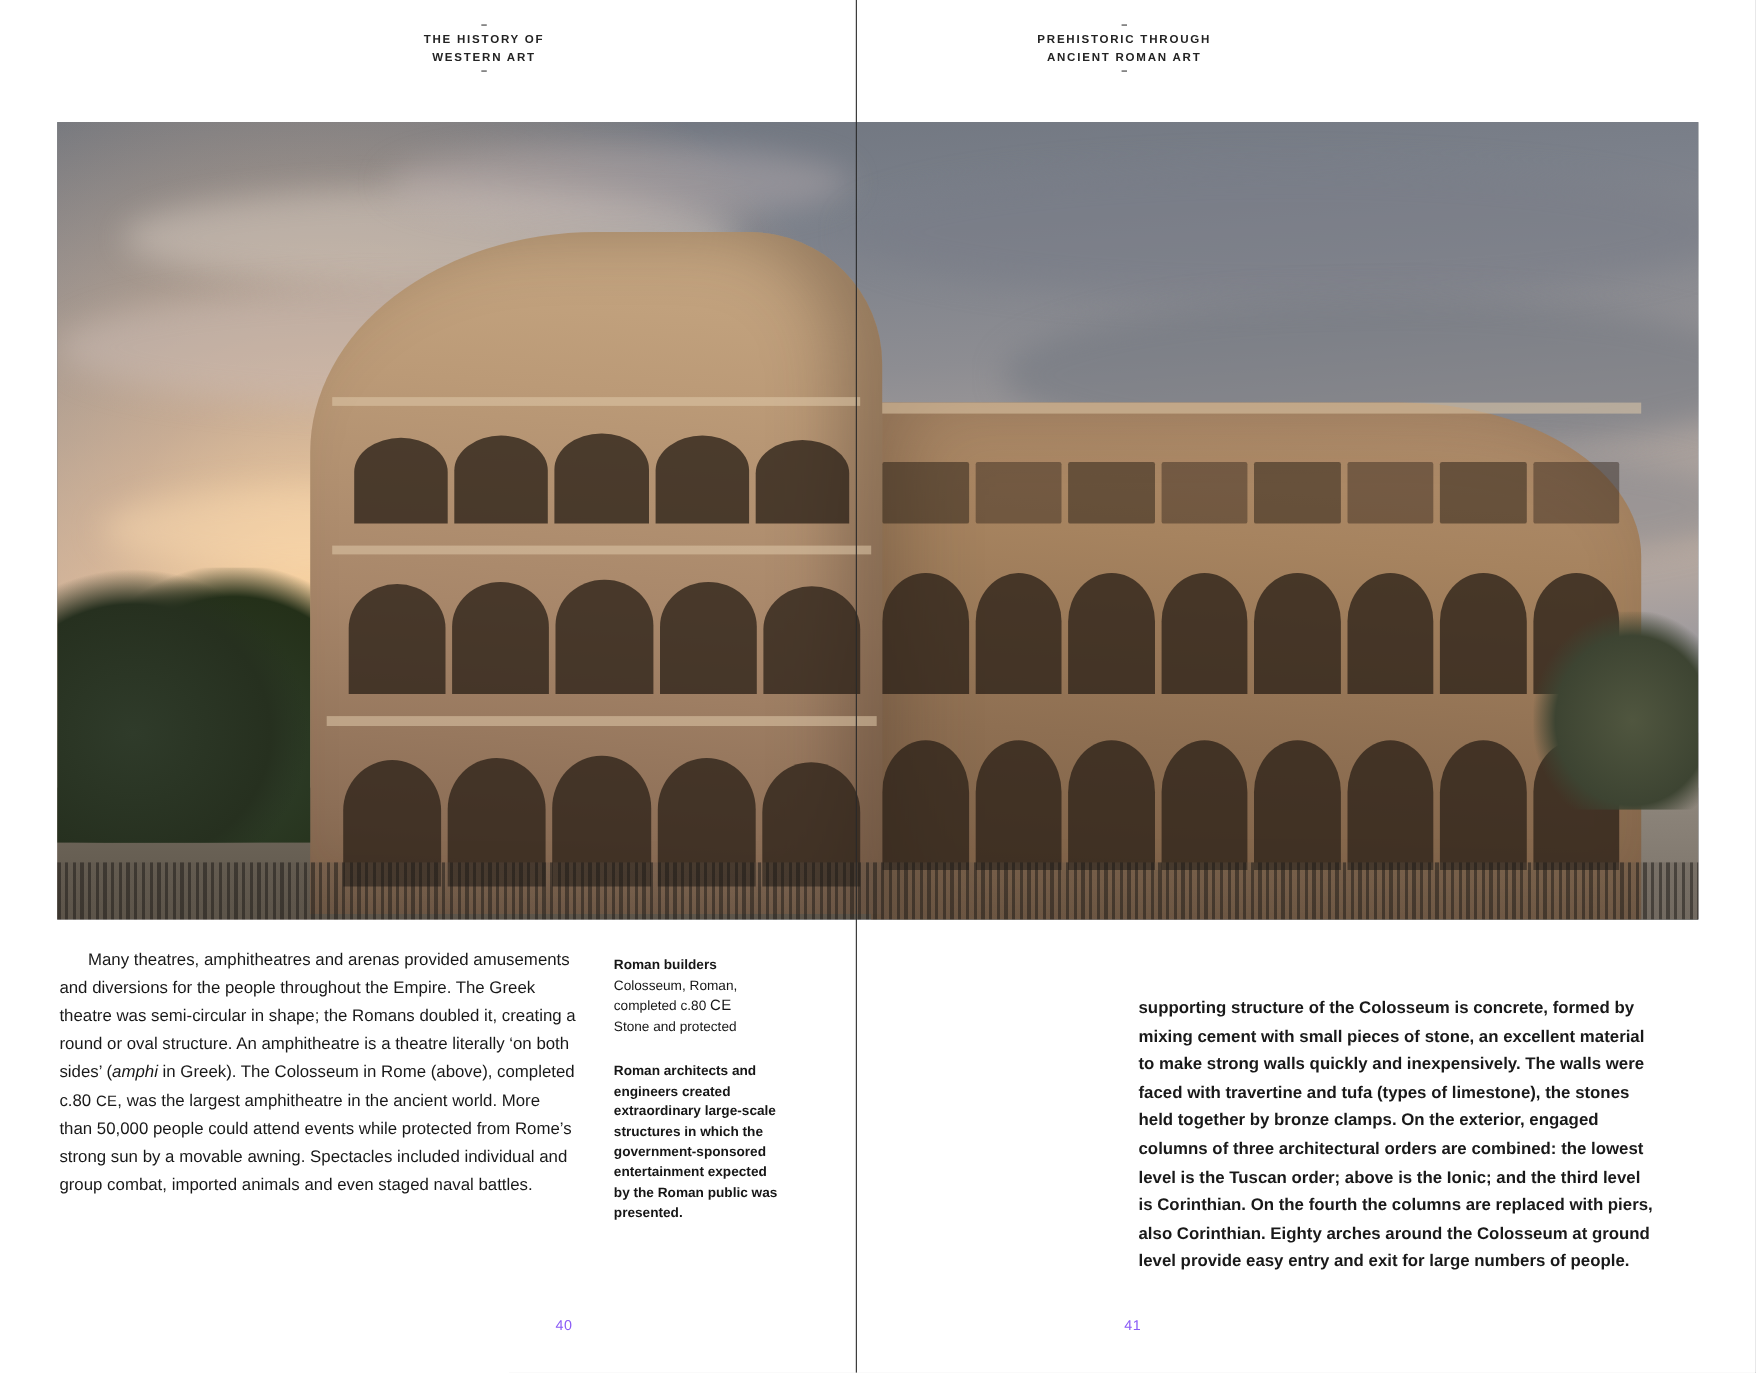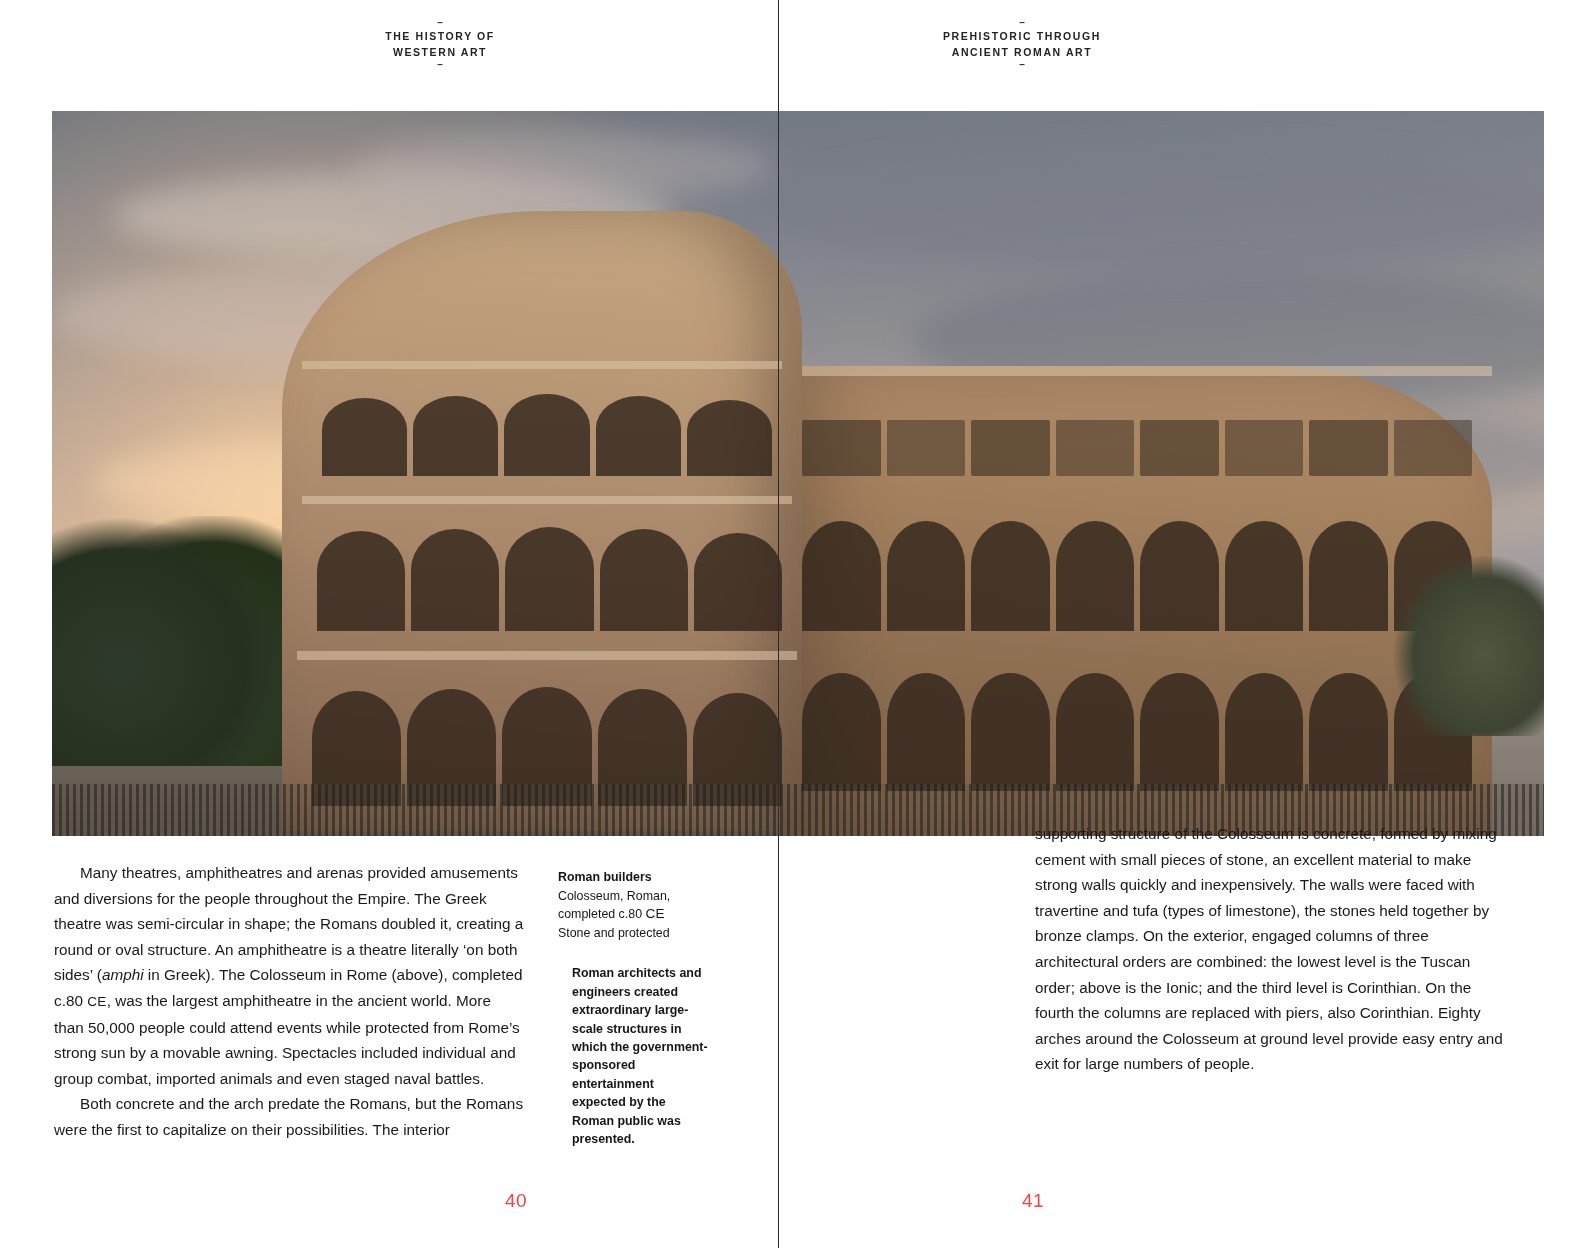--- a/index.html
+++ b/index.html
@@ -157,40 +157,40 @@
     line-height: 25.6px;
     color: #191919;
     text-align: left;
   }
   .col p { margin: 0; }
   .col p + p { text-indent: 26px; }
   .sc { font-variant: small-caps; font-size: 13.6px; letter-spacing: 0.3px; }
   .it { font-style: italic; }
 
   #col-left  { left: 54px;  top: 860px; width: 470px; }
-  #col-right { left: 1035px; top: 821px; width: 470px; }
+  #col-right { left: 1035px; top: 904px; width: 470px; font-weight: bold; }
 
   .caption {
     position: absolute;
     left: 558px;
     top: 868px;
     width: 150px;
     font-size: 12.4px;
     line-height: 18.6px;
     color: #161616;
   }
   .caption .cap-title { font-weight: 700; }
-  .caption .cap-block { margin-top: 22px; font-weight: 700; line-height: 18.4px; margin-left: 14px; }
+  .caption .cap-block { margin-top: 22px; font-weight: 700; line-height: 18.4px; }
 
   .folio {
     position: absolute;
     bottom: 36px;
-    font-size: 19px;
+    font-size: 13px;
     letter-spacing: 0.5px;
-    color: #ef4444;
+    color: #8b5cf6;
   }
   #folio-left  { left: 505px; }
   #folio-right { left: 1022px; }
 </style>
 </head>
 <body>
 
 <div class="spread">
 
   <div class="runhead" id="runhead-left">
@@ -285,21 +285,20 @@
     <div class="trees-right"></div>
     <div class="crowd"></div>
   </div>
 
   <div class="gutter"></div>
 
   <div class="col" id="col-left">
     <p>
       <span style="display:inline-block; width:26px;"></span><span>Many theatres, amphitheatres and arenas provided amusements and diversions for the people throughout the Empire. The Greek theatre was semi-circular in shape; the Romans doubled it, creating a round or oval structure. An amphitheatre is a theatre literally ‘on both sides’ (</span><span class="it">amphi</span><span> in Greek). The Colosseum in Rome (above), completed c.80 </span><span class="sc">CE</span><span>, was the largest amphitheatre in the ancient world. More than 50,000 people could attend events while protected from Rome’s strong sun by a movable awning. Spectacles included individual and group combat, imported animals and even staged naval battles.</span>
     </p>
-    <p>Both concrete and the arch predate the Romans, but the Romans were the first to capitalize on their possibilities. The interior</p>
   </div>
 
   <div class="caption">
     <div class="cap-title">Roman builders</div>
     <div>Colosseum, Roman,</div>
     <div><span>completed c.80 </span><span class="sc">CE</span></div>
     <div>Stone and protected</div>
     <div class="cap-block">Roman architects and engineers created extraordinary large-scale structures in which the government-sponsored entertainment expected by the Roman public was presented.</div>
   </div>
 

